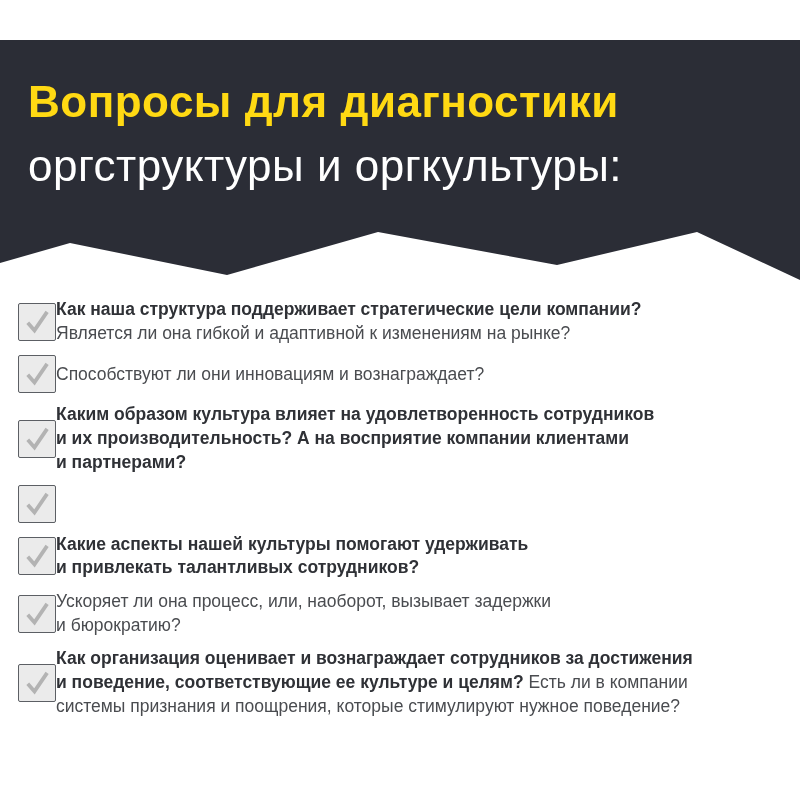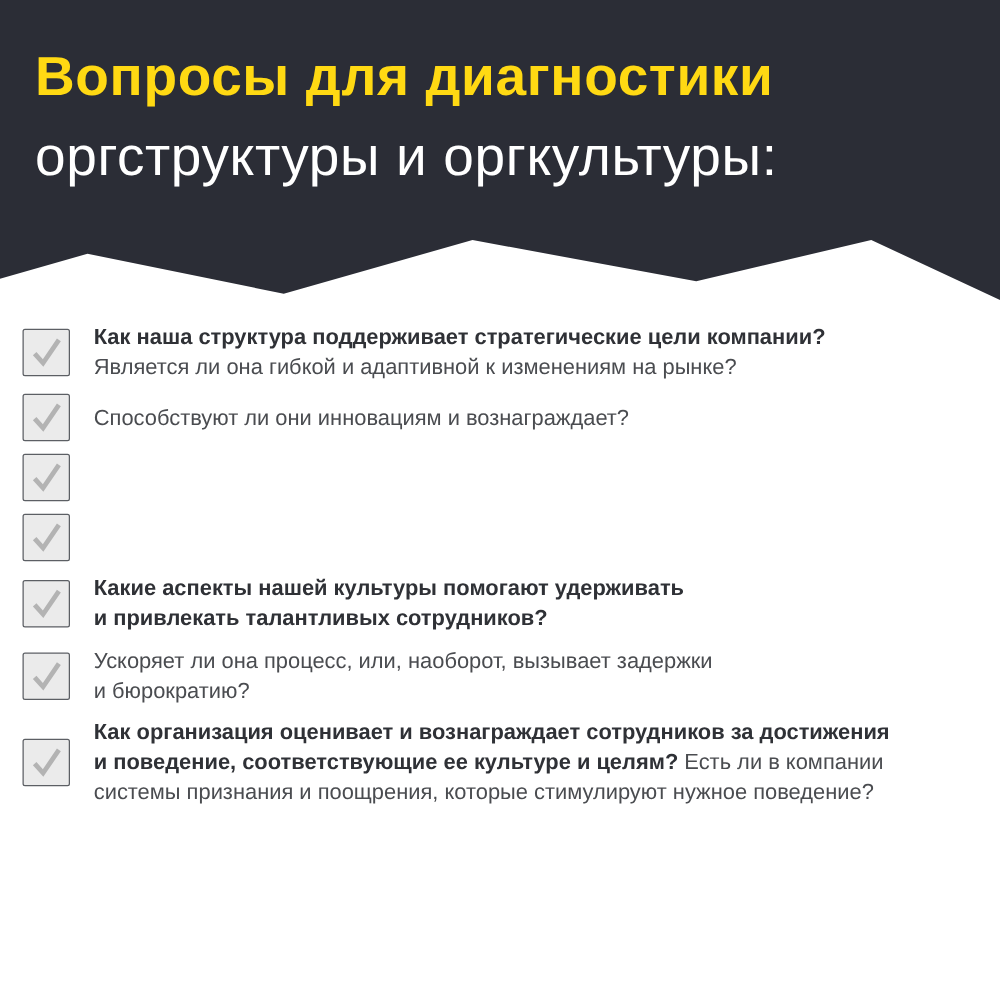--- a/index.html
+++ b/index.html
@@ -13,38 +13,38 @@
     --page-bg:#ffffff;
   }
   *{margin:0;padding:0;box-sizing:border-box;}
   html,body{width:800px;height:800px;overflow:hidden;}
   body{
     background:var(--page-bg);
     font-family:"Liberation Sans", sans-serif;
     position:relative;
   }
   
-  .header{position:relative;width:800px;height:240px;}
+  .header{position:relative;width:800px;height:240px;margin-top:40px;}
   .header-fill{position:absolute;top:0;left:0;width:800px;height:181px;background:var(--header-bg);}
   .zigzag{position:absolute;top:180px;left:0;width:800px;height:60px;display:block;}
   .title{
     position:absolute;top:36px;left:28px;
     font-size:44px;font-weight:700;line-height:1.2;
     color:var(--title-yellow);letter-spacing:0.5px;white-space:nowrap;
   }
   .subtitle{
     position:absolute;top:100px;left:28px;
     font-size:44px;line-height:1.2;color:#ffffff;
     letter-spacing:0.5px;white-space:nowrap;font-weight:400;
   }
   .subtitle .seg-b{font-weight:400;}
   .subtitle .seg-r{font-weight:400;}
   
   .list{padding:18px 30px 0 18px;}
-  .item{display:flex;align-items:center;gap:19px;margin-bottom:10px;}
+  .item{display:flex;align-items:center;gap:0;margin-bottom:10px;}
   .checkbox{
     flex:0 0 38px;width:38px;height:38px;
     background:var(--checkbox-fill);
     border:1.5px solid var(--checkbox-border);
     border-radius:2px;
     display:flex;align-items:center;justify-content:center;
     cursor:pointer;
   }
   .check-icon{display:block;width:32px;height:32px;}
   .item-text{font-size:17.5px;line-height:23.7px;}
@@ -85,20 +85,25 @@
       <div class="item-text">
         <div class="line"><span class="r">Способствуют ли они инновациям и вознаграждает?</span></div>
       </div>
     </div>
     <div class="item">
       <div class="checkbox">
         <svg class="check-icon" viewBox="0 0 38 38">
           <polyline points="8,20 16,29 31,7" fill="none" stroke="#b3b3b3" stroke-width="4.5"></polyline>
         </svg>
       </div>
+      <div class="item-text">
+        <div class="line"><span class="b">Каким образом культура влияет на удовлетворенность сотрудников</span></div>
+        <div class="line"><span class="b">и их производительность? А на восприятие компании клиентами</span></div>
+        <div class="line"><span class="b">и партнерами?</span></div>
+      </div>
     </div>
     <div class="item">
       <div class="checkbox">
         <svg class="check-icon" viewBox="0 0 38 38">
           <polyline points="8,20 16,29 31,7" fill="none" stroke="#b3b3b3" stroke-width="4.5"></polyline>
         </svg>
       </div>
     </div>
     <div class="item">
       <div class="checkbox">

